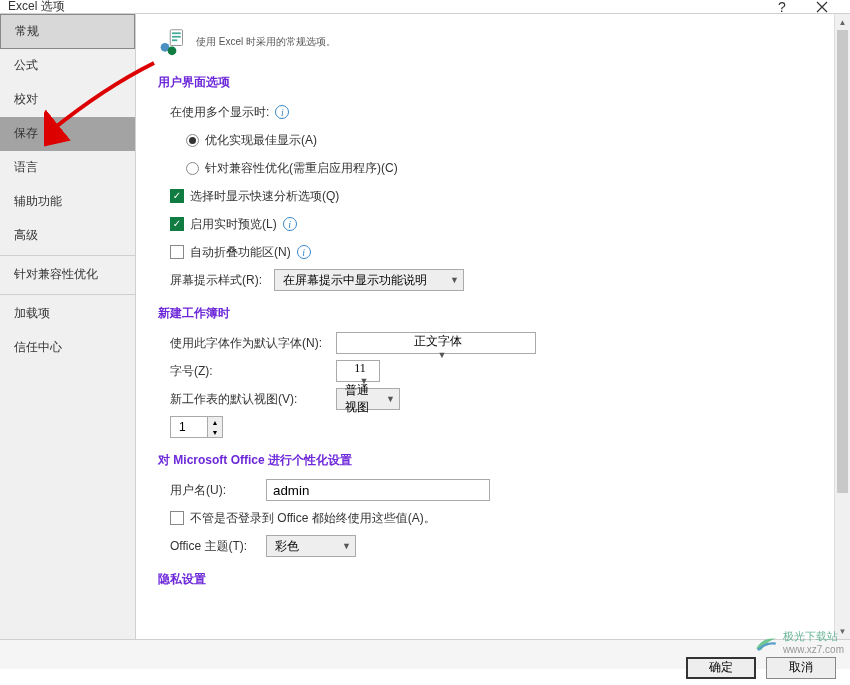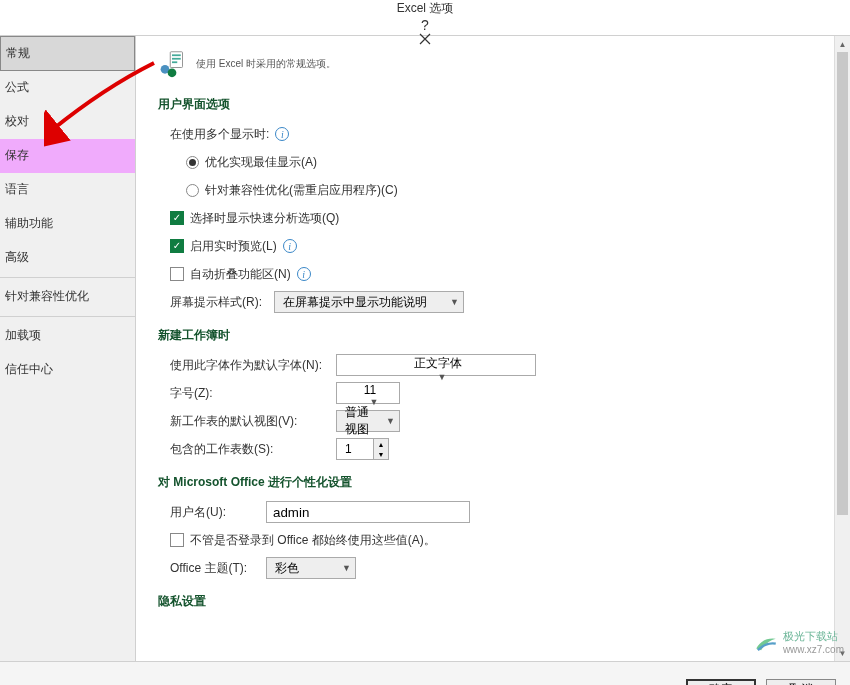--- a/index.html
+++ b/index.html
@@ -1,43 +1,43 @@
 <!DOCTYPE html>
 <html><head>
 <meta charset="utf-8">
 <style>
 * { box-sizing: border-box; margin: 0; padding: 0; }
 body { font-family: "Microsoft YaHei", "Segoe UI", sans-serif; font-size: 12px; background: #fff; width: 850px; height: 685px; overflow: hidden; position: relative; }
-.titlebar { height: 36px; border-bottom: 1px solid #d0d0d0; display: flex; align-items: center; padding: 0 8px; background: #fff; flex-direction: column; }
+.titlebar { height: 14px; border-bottom: 1px solid #d0d0d0; display: flex; align-items: center; padding: 0 8px; background: #fff; }
 .titlebar-text { flex: 1; font-size: 12px; color: #333; }
 .titlebar-btn { width: 40px; height: 30px; display: flex; align-items: center; justify-content: center; cursor: pointer; color: #333; font-size: 14px; }
 .main { display: flex; height: 625px; }
 .sidebar { width: 136px; background: #f0f0f0; border-right: 1px solid #d0d0d0; display: flex; flex-direction: column; }
-.sidebar-item { padding: 8px 5px; cursor: pointer; color: #333; border-bottom: 1px solid transparent; }
+.sidebar-item { padding: 8px 14px; cursor: pointer; color: #333; border-bottom: 1px solid transparent; }
 .sidebar-item.selected { background: #d8d8d8; border: 1px solid #888; }
-.sidebar-item.hover { background: #f0abfc; }
+.sidebar-item.hover { background: #a3a3a3; }
 .sidebar-sep { height: 1px; background: #d0d0d0; margin: 2px 0; }
 .content { flex: 1; padding: 14px 22px 10px 22px; overflow-y: auto; position: relative; }
 .header-row { display: flex; align-items: center; gap: 10px; margin-bottom: 18px; }
 .header-icon { width: 28px; height: 28px; }
 .header-text { font-size: 10px; color: #555; }
-.section-title { font-weight: bold; font-size: 12px; color: #14532d; margin: 14px 0 10px 0; }
+.section-title { font-weight: bold; font-size: 12px; color: #6d28d9; margin: 14px 0 10px 0; }
 .form-row { display: flex; align-items: center; margin: 6px 0 6px 12px; gap: 6px; min-height: 22px; }
 .form-row.indent { margin-left: 28px; }
 .form-label { color: #333; }
 .check { width: 14px; height: 14px; border: 1px solid #888; display: inline-flex; align-items: center; justify-content: center; background: #fff; cursor: pointer; }
 .check.checked { background: #107c41; border-color: #107c41; }
 .check.checked::after { content: "✓"; color: #fff; font-size: 10px; line-height: 1; }
 .radio { width: 13px; height: 13px; border: 1px solid #888; border-radius: 50%; display: inline-flex; align-items: center; justify-content: center; cursor: pointer; }
 .radio.checked::after { content: ""; width: 7px; height: 7px; background: #333; border-radius: 50%; }
 .info-icon { width: 14px; height: 14px; border: 1px solid #3a87c7; border-radius: 50%; color: #3a87c7; font-size: 10px; display: inline-flex; align-items: center; justify-content: center; cursor: pointer; font-style: italic; font-family: serif; }
 .info-icon::after { content: "i"; }
 .combo { border: 1px solid #aaa; background: #eeeeee; height: 22px; display: inline-flex; align-items: center; padding: 0 4px 0 8px; cursor: pointer; position: relative; }
 .combo.light { background: #fff; flex-direction: column; }
-.combo-text { flex: 1; }
+.combo-text { flex: 1; font-family: Liberation Serif, serif; }
 .combo-arrow { margin-left: 8px; font-size: 9px; color: #555; }
 .text-input { border: 1px solid #aaa; height: 22px; padding: 0 6px; background: #fff; }
 .spinner { display: inline-flex; align-items: stretch; border: 1px solid #aaa; height: 22px; background: #fff; }
 .spinner-val { padding: 0 8px; display: flex; align-items: center; min-width: 36px; }
 .spinner-btns { display: flex; flex-direction: column; border-left: 1px solid #aaa; }
 .spinner-btn { width: 14px; flex: 1; display: flex; align-items: center; justify-content: center; font-size: 7px; cursor: pointer; background: #eee; }
 .footer { height: 30px; border-top: 1px solid #d0d0d0; display: flex; align-items: center; justify-content: flex-end; padding: 0 14px; gap: 10px; background: #f5f5f5; }
 .btn { min-width: 70px; height: 22px; border: 1px solid #888; background: #eee; cursor: pointer; display: inline-flex; align-items: center; justify-content: center; margin-top: 26px; }
 .btn.primary { border: 2px solid #333; }
 .scrollbar { position: absolute; right: 0; top: 0; bottom: 0; width: 16px; background: #f0f0f0; border-left: 1px solid #ddd; }
@@ -134,48 +134,47 @@
 
     <div class="form-row">
       <span class="form-label" style="min-width:160px">使用此字体作为默认字体(N):</span>
       <div class="combo light" style="width:200px">
         <span class="combo-text">正文字体</span>
         <span class="combo-arrow">▼</span>
       </div>
     </div>
     <div class="form-row">
       <span class="form-label" style="min-width:160px">字号(Z):</span>
-      <div class="combo light" style="width:64px">
+      <div class="combo light" style="width:44px">
         <span class="combo-text">11</span>
         <span class="combo-arrow">▼</span>
       </div>
     </div>
     <div class="form-row">
       <span class="form-label" style="min-width:160px">新工作表的默认视图(V):</span>
       <div class="combo" style="width:64px">
         <span class="combo-text">普通视图</span>
         <span class="combo-arrow">▼</span>
       </div>
     </div>
     <div class="form-row">
-      <span class="form-label" style="min-width:160px">包含的工作表数(S):</span>
       <div class="spinner">
         <span class="spinner-val">1</span>
         <div class="spinner-btns">
           <div class="spinner-btn">▲</div>
           <div class="spinner-btn">▼</div>
         </div>
       </div>
     </div>
 
     <div class="section-title">对 Microsoft Office 进行个性化设置</div>
 
     <div class="form-row">
       <span class="form-label" style="min-width:90px">用户名(U):</span>
-      <input class="text-input" style="width: 204px;" value="admin">
+      <input class="text-input" style="width: 224px;" value="admin">
     </div>
     <div class="form-row">
       <span class="check"></span>
       <span class="form-label">不管是否登录到 Office 都始终使用这些值(A)。</span>
     </div>
     <div class="form-row">
       <span class="form-label" style="min-width:90px">Office 主题(T):</span>
       <div class="combo" style="width:90px">
         <span class="combo-text">彩色</span>
         <span class="combo-arrow">▼</span>

